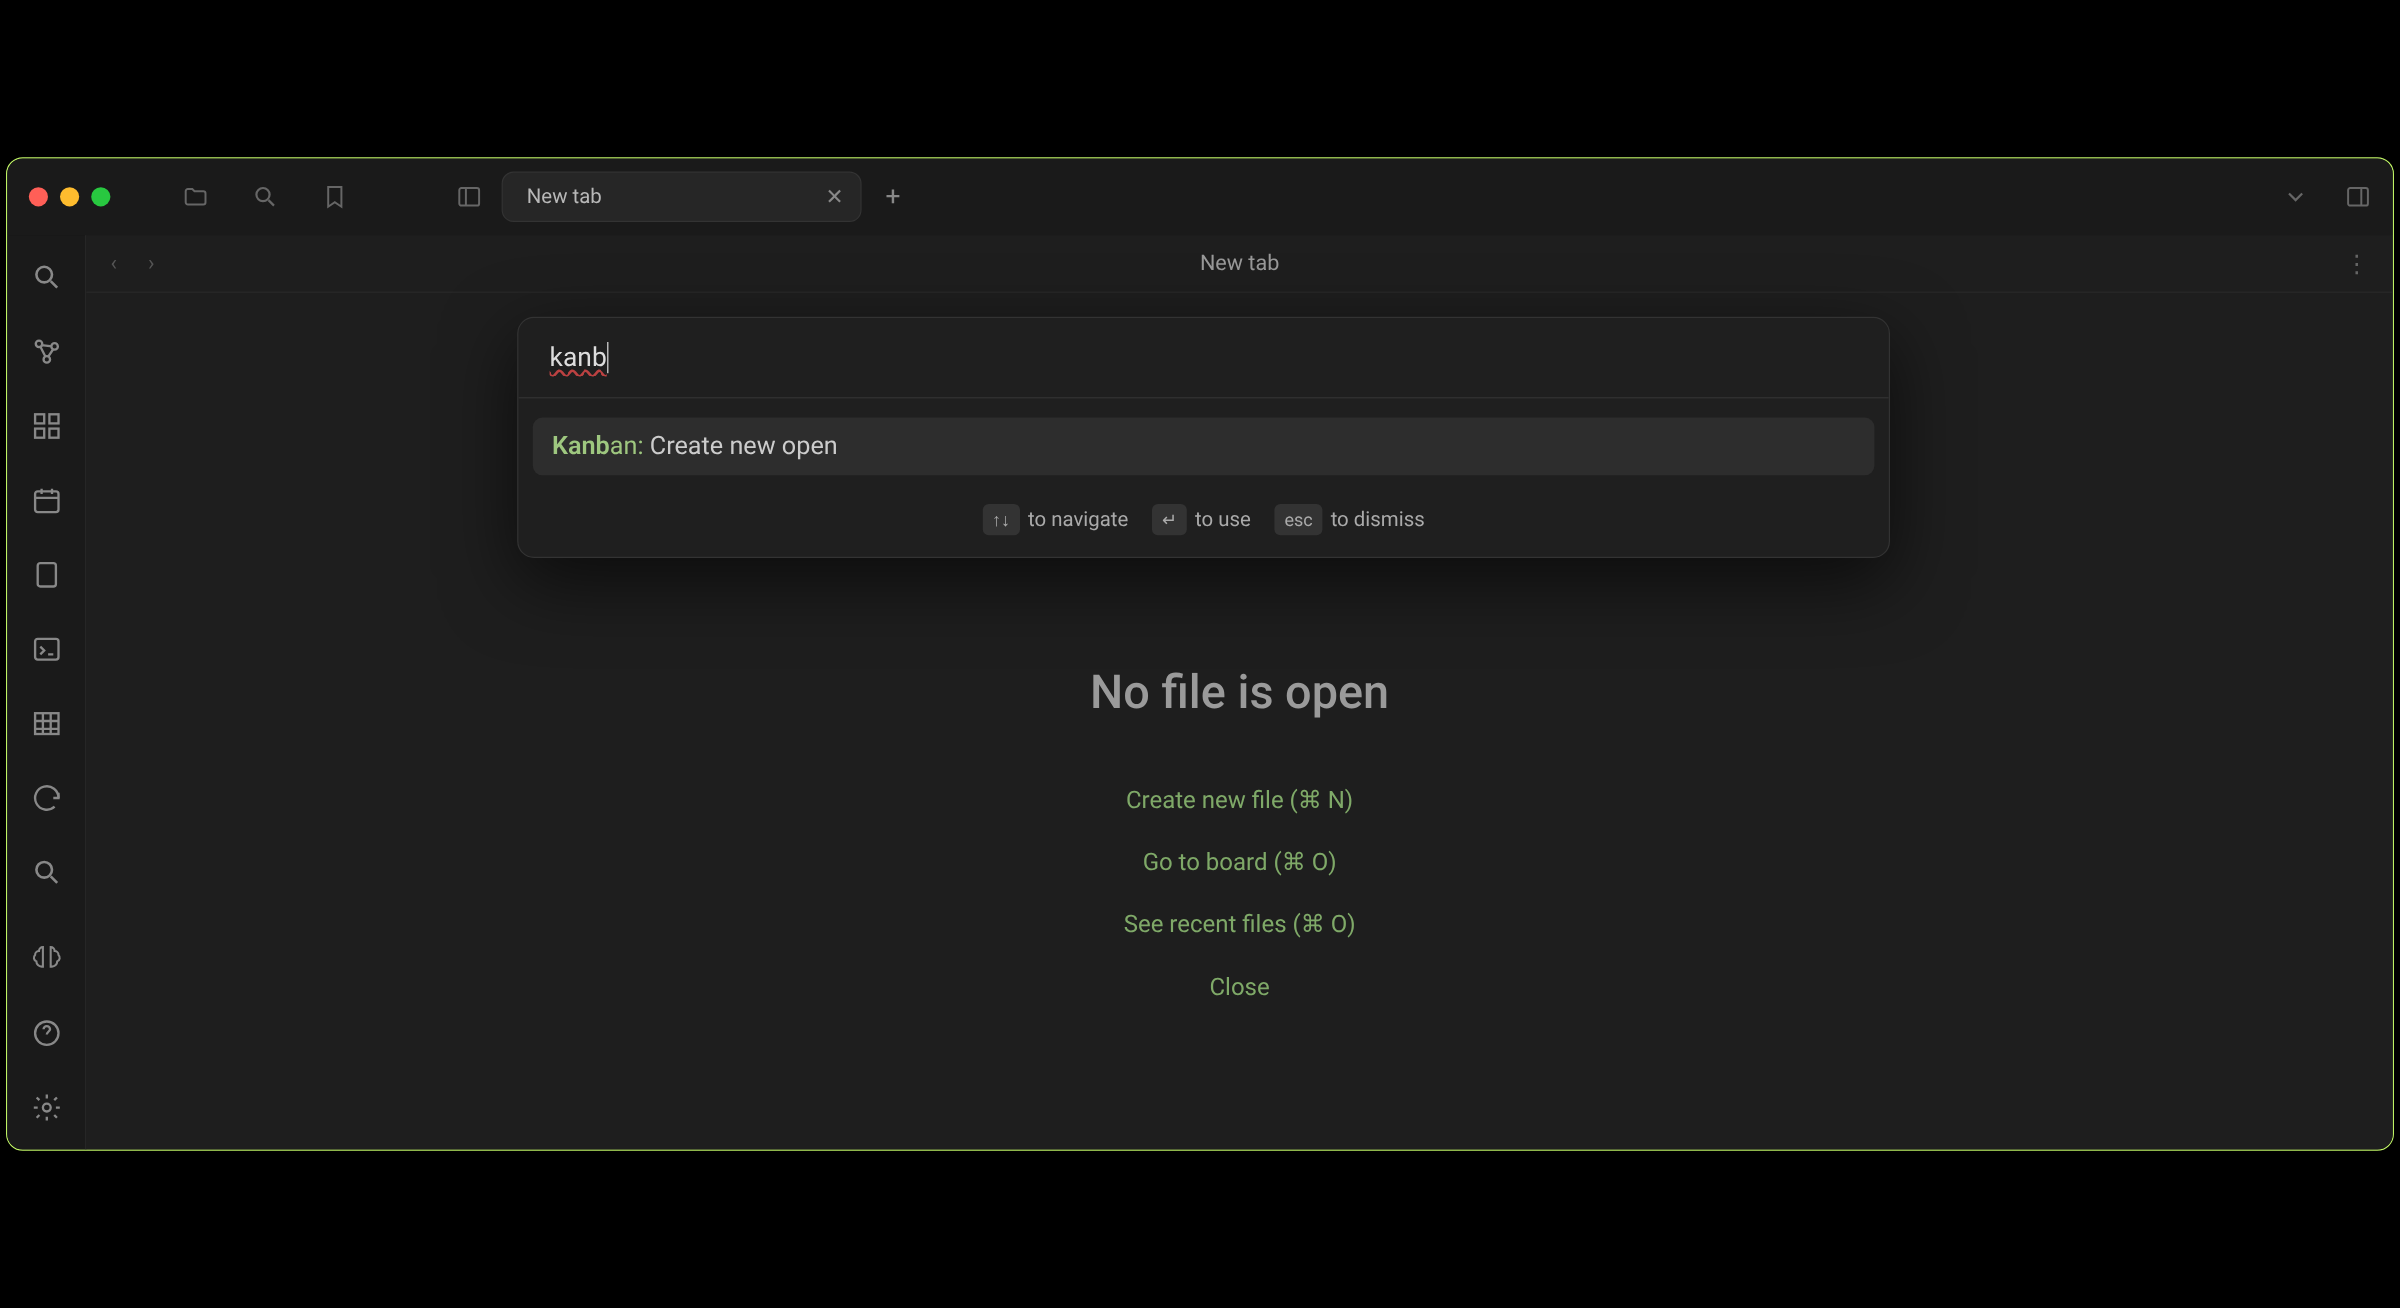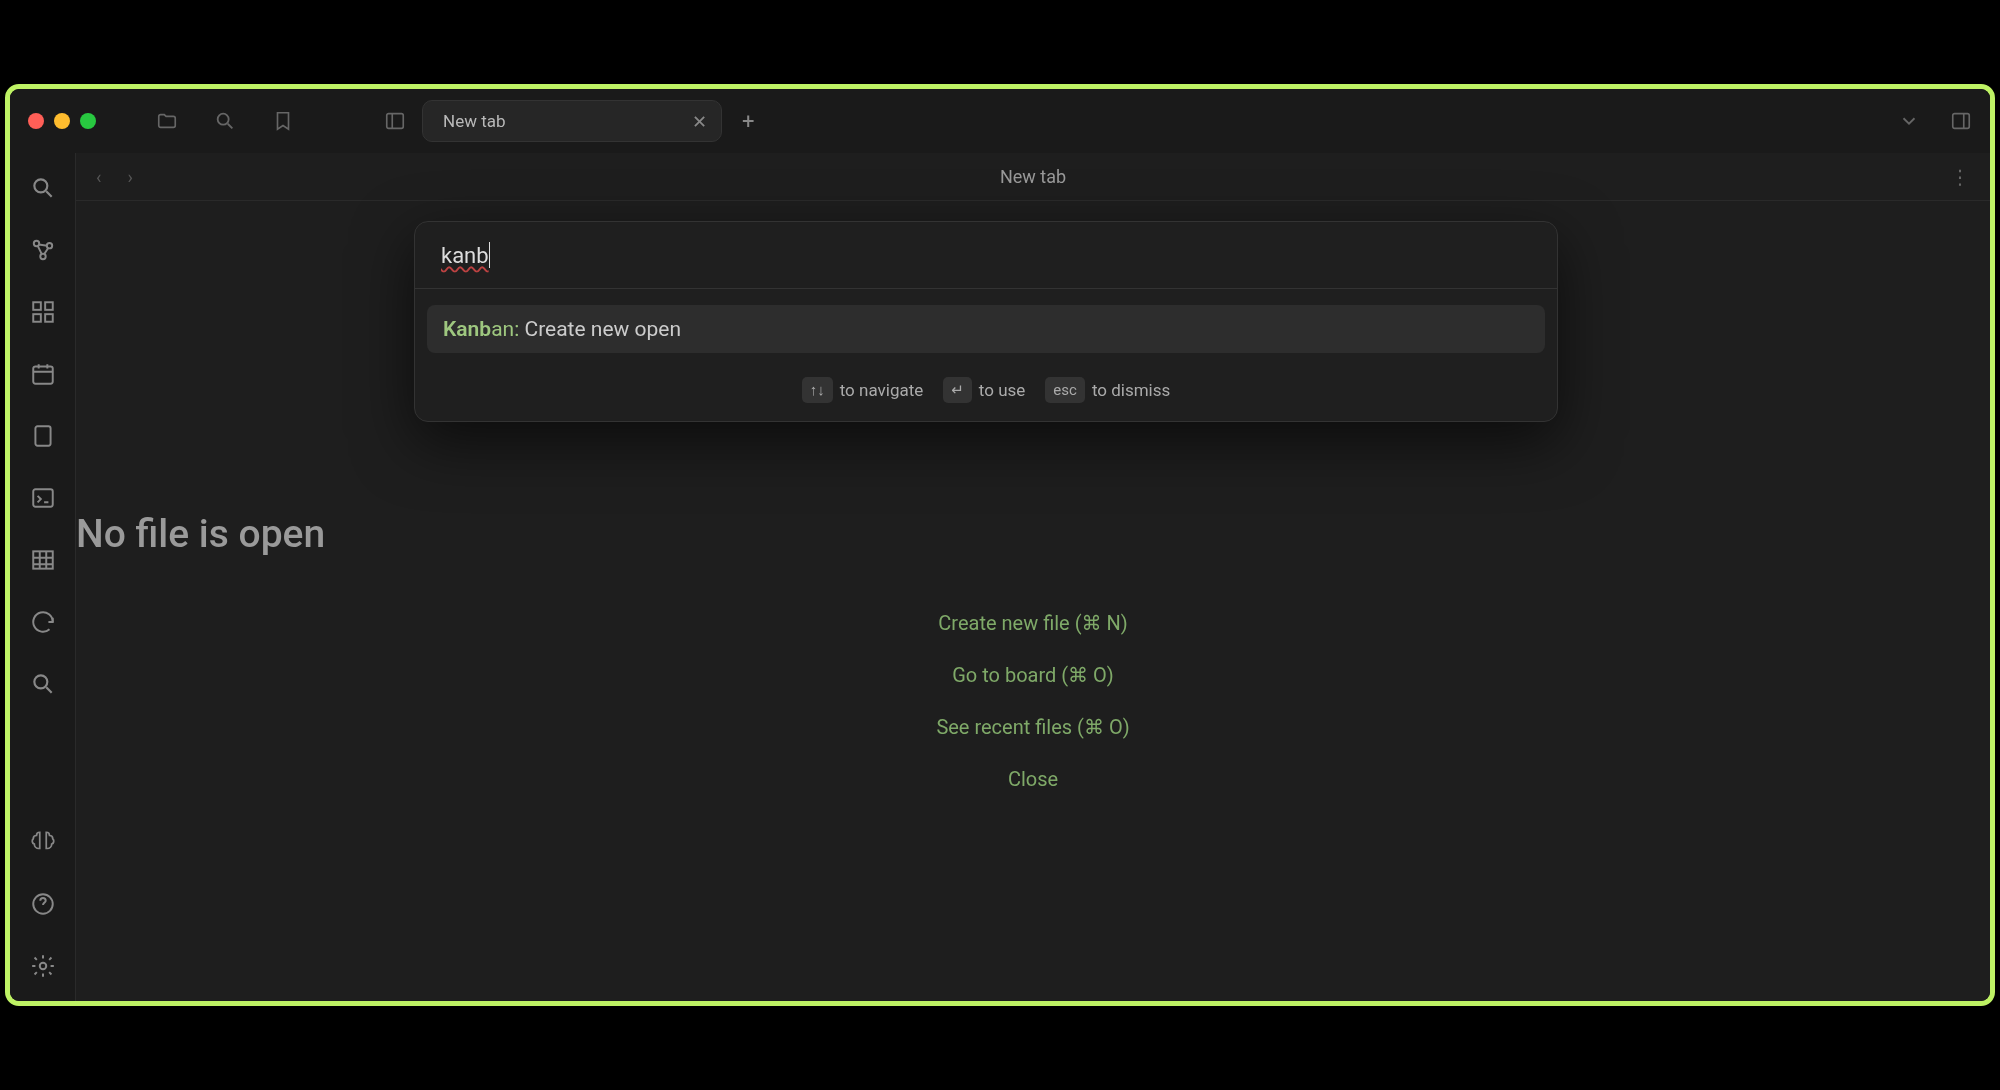--- a/index.html
+++ b/index.html
@@ -8,27 +8,27 @@
       background: #000;
       width: 2000px;
       height: 1090px;
       overflow: hidden;
       display: flex;
       align-items: center;
       justify-content: center;
     }
     .window {
       width: 1990px;
-      height: 922px;
+      height: 828px;
       background: #1a1a1a;
       border-radius: 14px;
       overflow: hidden;
       display: flex;
       flex-direction: column;
-      border: 5px solid #bef264;
+      border: 1px solid #bef264;
       position: relative;
     }
     .titlebar {
       height: 64px;
       display: flex;
       align-items: center;
       padding: 0 18px;
       background: #1a1a1a;
       position: relative;
     }
@@ -109,31 +109,32 @@
       position: relative;
     }
     .nav-arrows { display: flex; gap: 26px; color: #555; }
     .nav-arrow { cursor: pointer; font-size: 18px; }
     .main-title { position: absolute; left: 50%; transform: translateX(-50%); color: #999; font-size: 18px; }
     .main-more { margin-left: auto; color: #666; cursor: pointer; font-size: 20px; }
     .empty-state {
       flex: 1;
       display: flex;
       flex-direction: column;
+      align-items: center;
       justify-content: flex-start;
       padding-top: 310px;
       gap: 30px;
     }
     .empty-title { color: #9a9a9a; font-size: 39px; font-weight: 500; }
     .empty-actions { display: flex; flex-direction: column; gap: 28px; align-items: center; margin-top: 24px; }
     .empty-action { color: #7fa968; font-size: 20px; cursor: pointer; }
     .command-palette {
       position: absolute;
       top: 132px;
-      left: 404px;
+      left: 425px;
       width: 1144px;
       background: #1f1f1f;
       border: 1px solid #333;
       border-radius: 14px;
       overflow: hidden;
       box-shadow: 0 20px 60px rgba(0,0,0,0.6);
       z-index: 100;
     }
     .palette-input {
       padding: 20px 26px;

